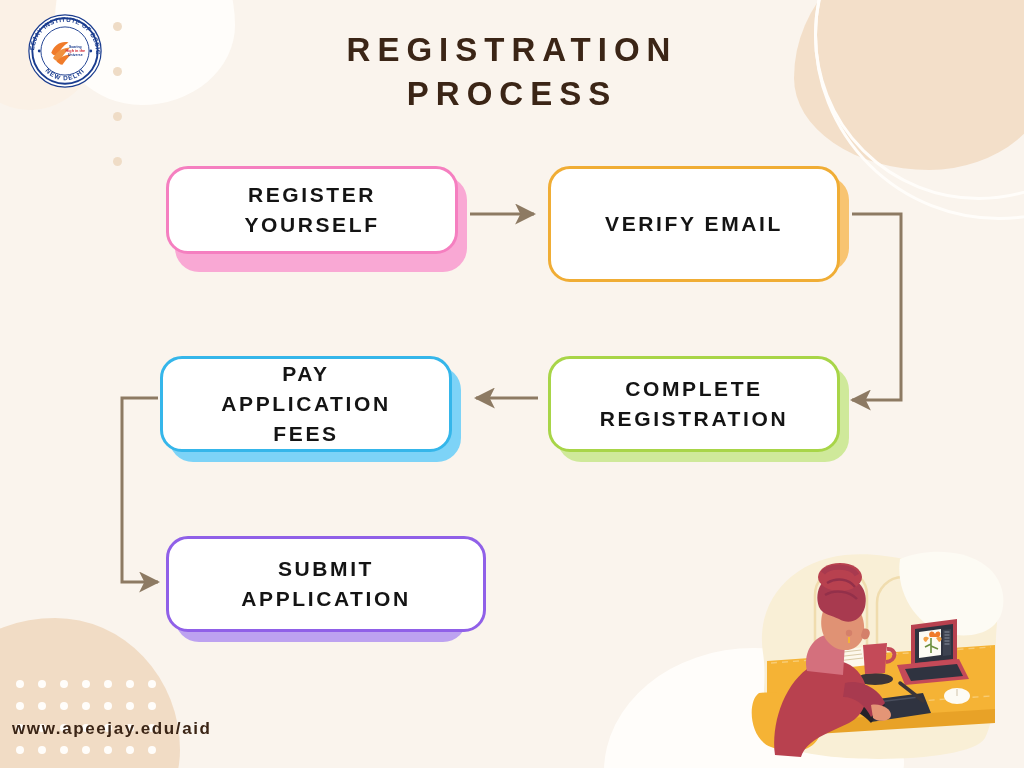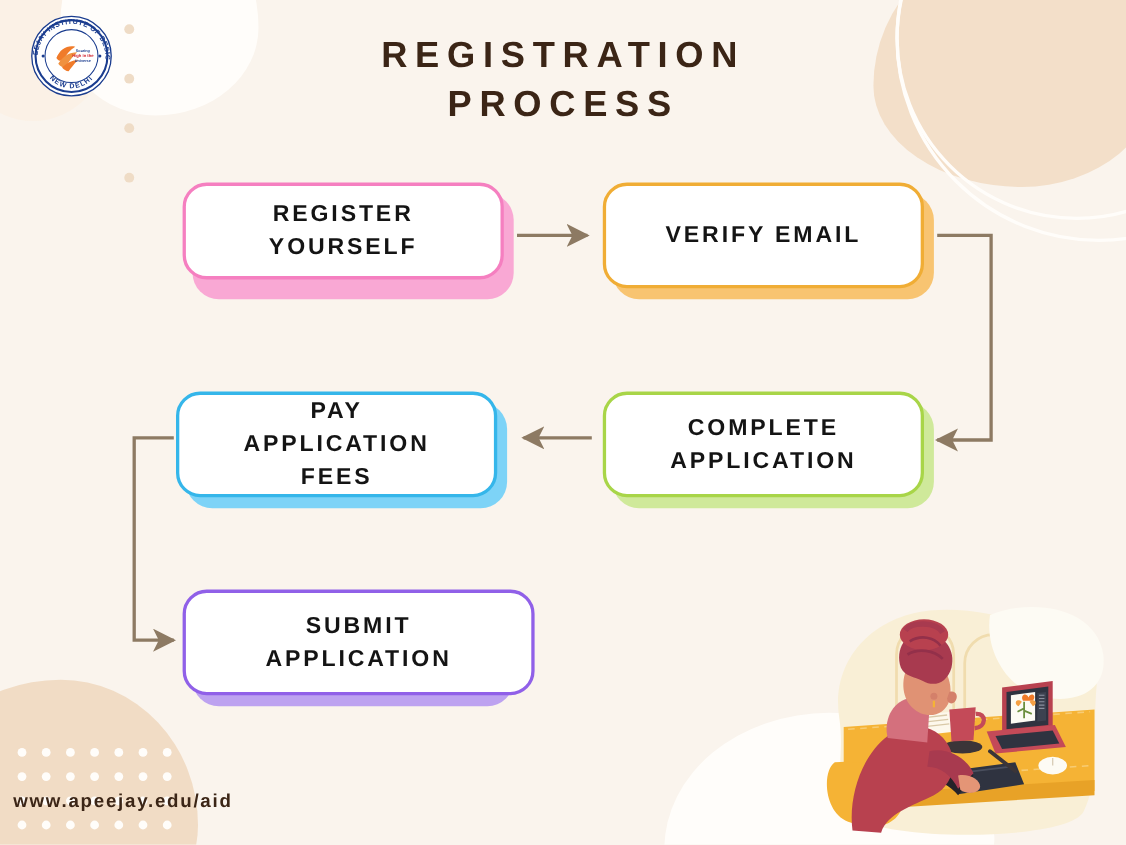--- a/index.html
+++ b/index.html
@@ -99,21 +99,21 @@
   
   .plate{
     position:absolute;
     border-radius:24px;
     z-index:3;
   }
 
   #box-register  { left:166px; top:166px; width:292px; height:88px; border:3px solid #f57fc0; }
   #plate-register{ left:175px; top:176px; width:292px; height:96px; background:#f9a8d4; }
 
-  #box-verify    { left:548px; top:166px; width:292px; height:96px; border:3px solid #f0ad35; }
+  #box-verify    { left:548px; top:166px; width:292px; height:116px; border:3px solid #f0ad35; }
   #plate-verify  { left:557px; top:176px; width:292px; height:96px; background:#f8c471; }
 
   #box-pay       { left:160px; top:356px; width:292px; height:96px; border:3px solid #35b6ea; }
   #plate-pay     { left:169px; top:366px; width:292px; height:96px; background:#7dd3f7; }
 
   #box-complete  { left:548px; top:356px; width:292px; height:96px; border:3px solid #a8d548; }
   #plate-complete{ left:557px; top:366px; width:292px; height:96px; background:#cfe99a; }
 
   #box-submit    { left:166px; top:536px; width:320px; height:96px; border:3px solid #9060e8; }
   #plate-submit  { left:175px; top:546px; width:292px; height:96px; background:#bda2f0; }
@@ -240,21 +240,21 @@
   </div>
 
   <div class="plate" id="plate-verify"></div>
   <div class="box" id="box-verify">
     <span class="lbl">VERIFY EMAIL</span>
   </div>
 
   <div class="plate" id="plate-complete"></div>
   <div class="box" id="box-complete">
     <span class="lbl">COMPLETE
-APPLICATION</span>
+REGISTRATION</span>
   </div>
 
   <div class="plate" id="plate-pay"></div>
   <div class="box" id="box-pay">
     <span class="lbl">PAY
 APPLICATION
 FEES</span>
   </div>
 
   <div class="plate" id="plate-submit"></div>

